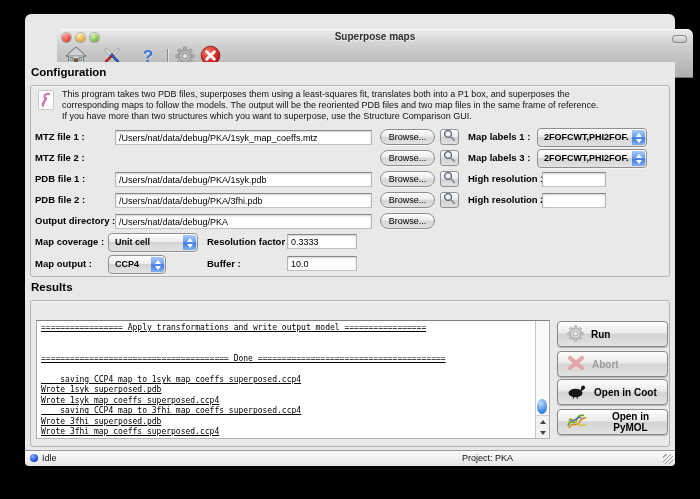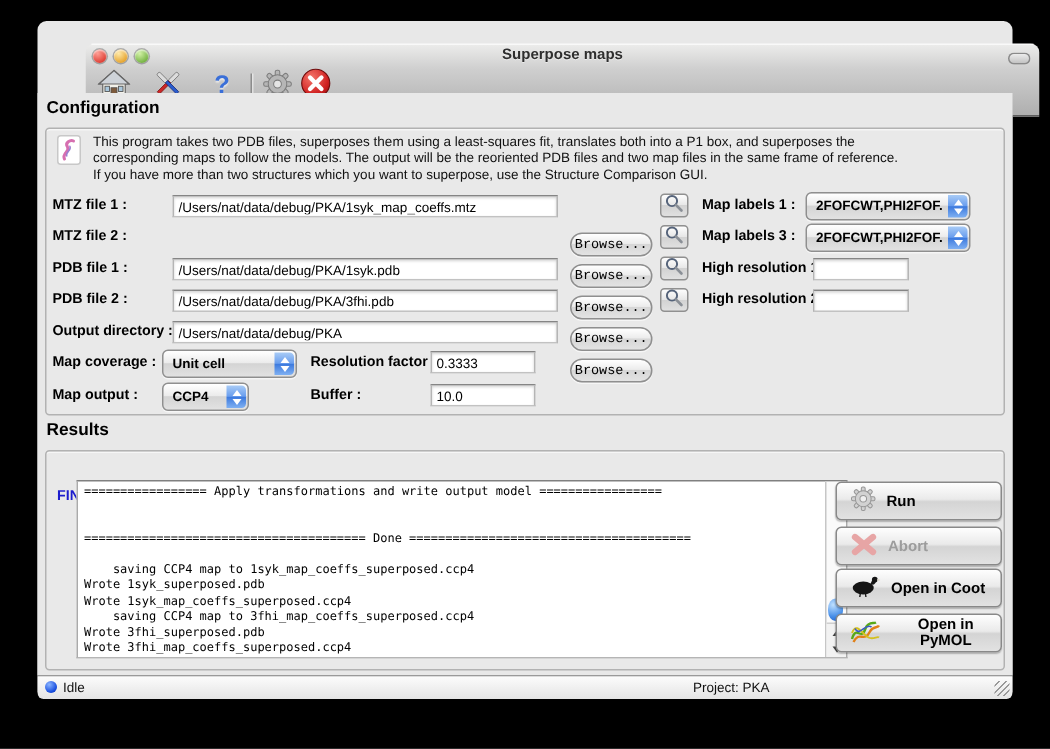--- a/index.html
+++ b/index.html
@@ -31,22 +31,22 @@
   .seclabel{position:absolute;font-size:11.5px;font-weight:bold;color:#000;}
   .groupbox{position:absolute;border:1px solid #b2b2b2;border-radius:3px;background:#e9e9e9;
             box-shadow:inset 0 1px 0 rgba(255,255,255,.6);}
   .desc{position:absolute;font-size:9px;color:#111;line-height:10.8px;white-space:nowrap;}
   .flabel{position:absolute;font-size:9.5px;font-weight:bold;color:#000;white-space:nowrap;}
   .tfield{position:absolute;height:13px;border:1px solid;border-color:#858585 #b5b5b5 #c2c2c2;background:#fff;
           font-family:"Liberation Sans",sans-serif;font-size:9px;color:#000;padding:0 3px;
           box-shadow:inset 0 1px 2px rgba(0,0,0,.18);}
   .btn-aqua{position:absolute;height:16px;border:1px solid #8f8f8f;border-radius:8px;
             background:linear-gradient(#ffffff,#ececec 45%,#d6d6d6 50%,#e3e3e3);
-            font-family:Liberation Mono, monospace;font-size:9px;color:#000;
-            box-shadow:0 1px 0 rgba(255,255,255,.6);padding:0;margin-top:26px;}
+            font-family:Liberation Sans, sans-serif;font-size:9px;color:#000;
+            box-shadow:0 1px 0 rgba(255,255,255,.6);padding:0;}
   .btn-sq{position:absolute;width:19px;height:16px;border:1px solid #909090;border-radius:3px;
           background:linear-gradient(#fdfdfd,#e6e6e6 50%,#d2d2d2 50%,#e0e0e0);
           display:flex;align-items:center;justify-content:center;padding:0;}
   .dropdown{position:absolute;height:17px;border:1px solid #8f8f8f;border-radius:4px;
             background:linear-gradient(#ffffff,#ececec 45%,#d4d4d4 50%,#e2e2e2);
             box-shadow:0 1px 0 rgba(255,255,255,.6);}
   .dd-text{position:absolute;left:6px;top:3px;font-size:9px;font-weight:bold;color:#000;white-space:nowrap;overflow:hidden;right:18px;}
   .dd-step{position:absolute;right:1px;top:1px;bottom:1px;width:13px;border-radius:0 3px 3px 0;
            background:linear-gradient(#a8cbf6,#6a9eee 48%,#3d7ade 52%,#7fb0f2);
            display:flex;flex-direction:column;align-items:center;justify-content:center;gap:2px;}
@@ -263,21 +263,21 @@
             <span class="tri-dn"></span>
           </span>
       </div>
       <div class="flabel" style="left:182px;top:196px;">Buffer :</div>
       <input class="tfield" style="left: 262px; top: 194px; width: 62px;" value="10.0">
 
       <div class="seclabel" style="left:6px;top:219px;">Results</div>
       <div class="groupbox" style="left:5px;top:238px;width:638px;height:145px;"></div>
       <div class="finished" style="left:13px;top:243px;color:#1c1ccd;margin-top:20px;">FINISHED</div>
 
-      <div class="logbox" style="left:26px;top:258px;width:512px;height:117px;">
+      <div class="logbox" style="left:11px;top:258px;width:512px;height:117px;text-decoration:underline;">
         <pre>================= Apply transformations and write output model =================
 
 
 ======================================= Done =======================================
 
     saving CCP4 map to 1syk_map_coeffs_superposed.ccp4
 Wrote 1syk_superposed.pdb
 Wrote 1syk_map_coeffs_superposed.ccp4
     saving CCP4 map to 3fhi_map_coeffs_superposed.ccp4
 Wrote 3fhi_superposed.pdb

